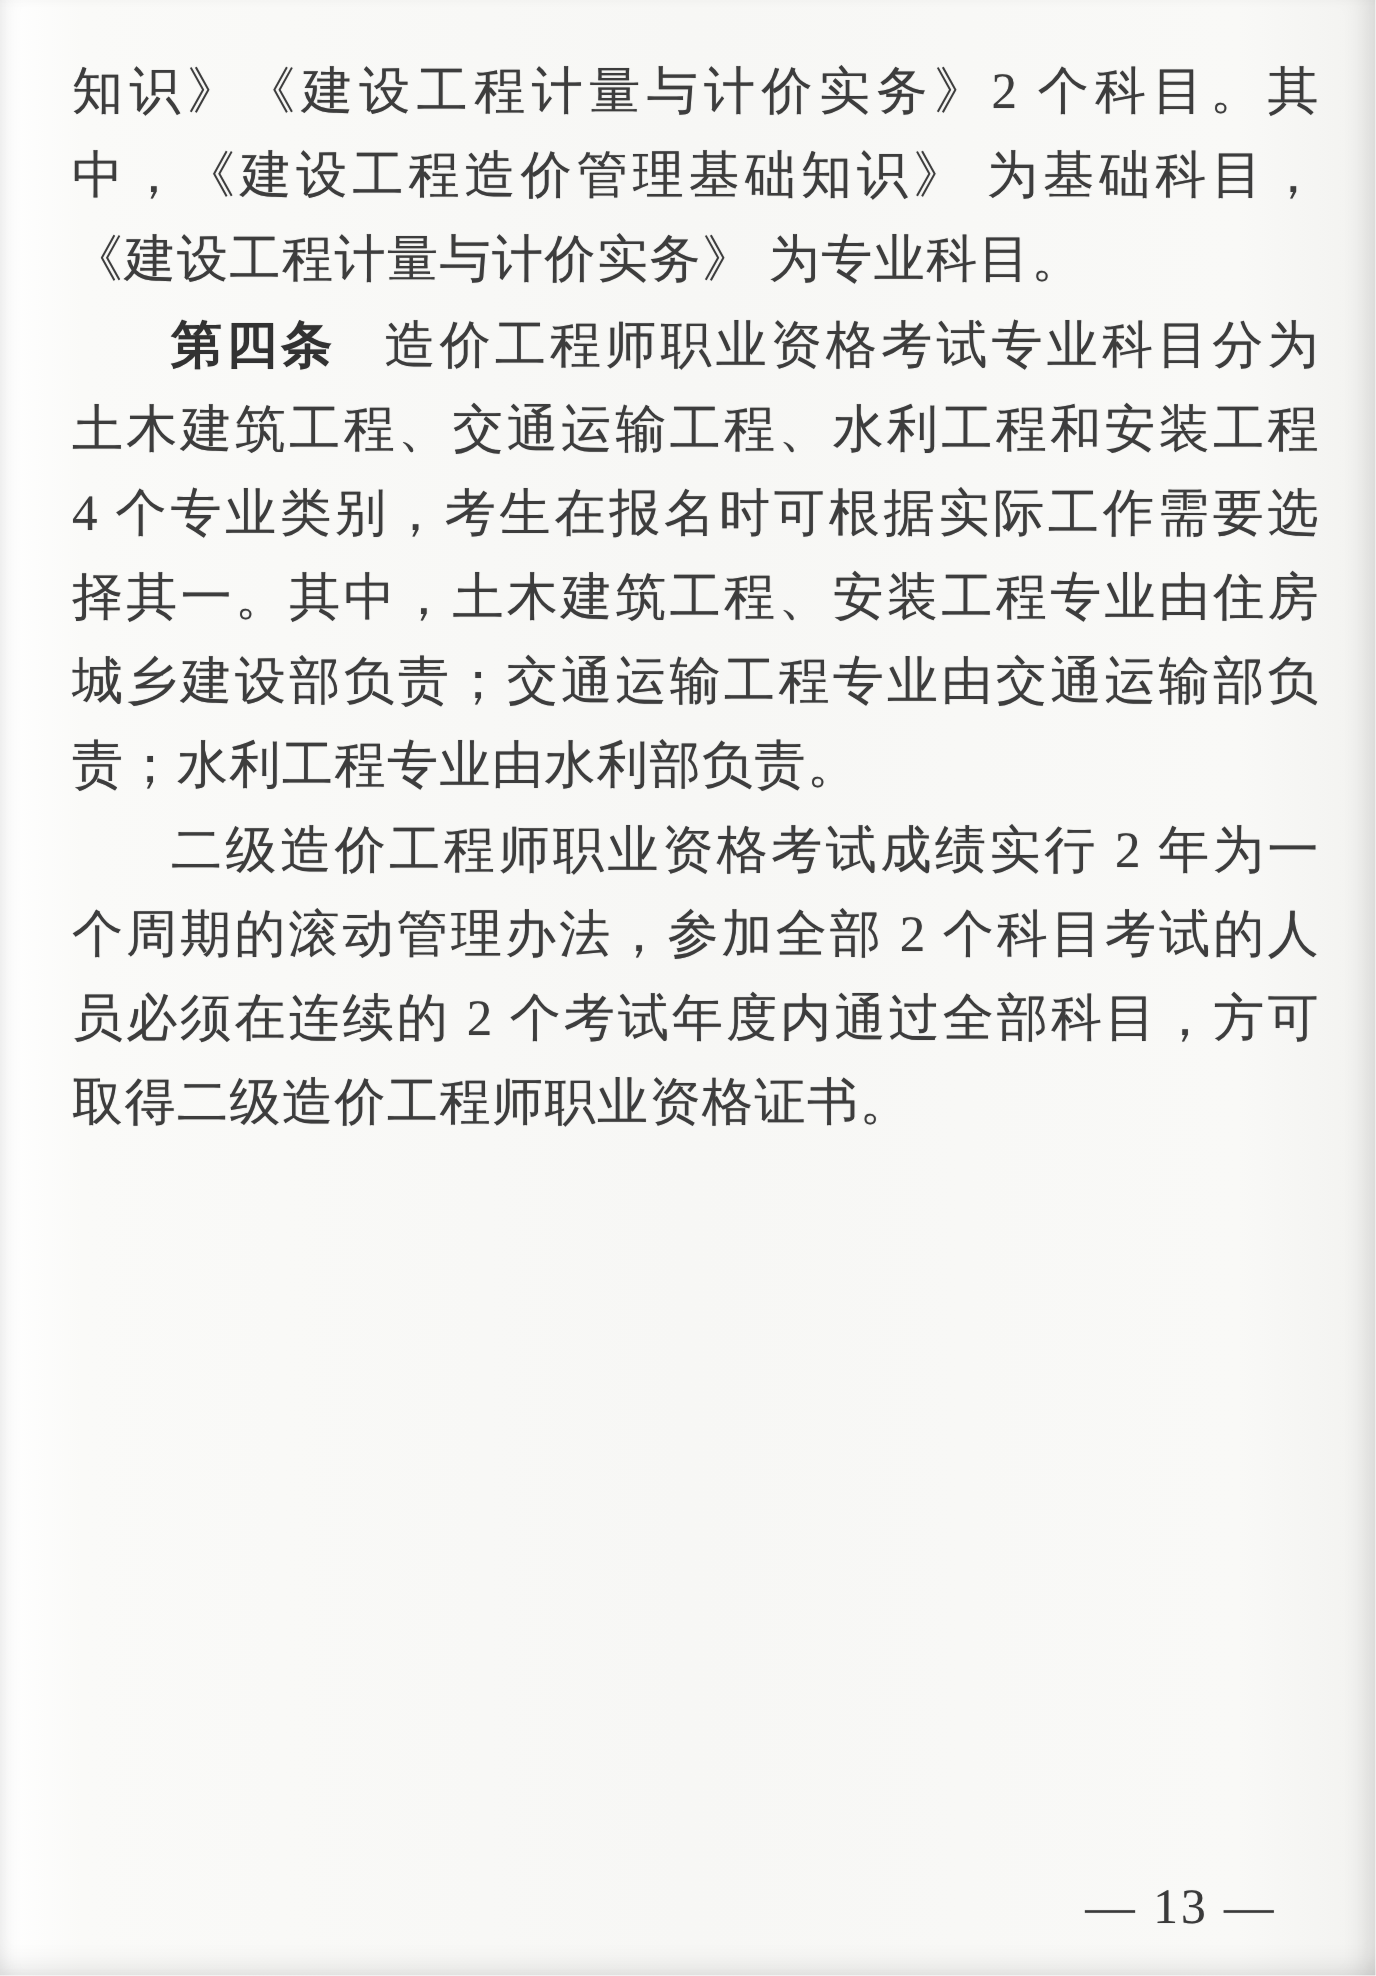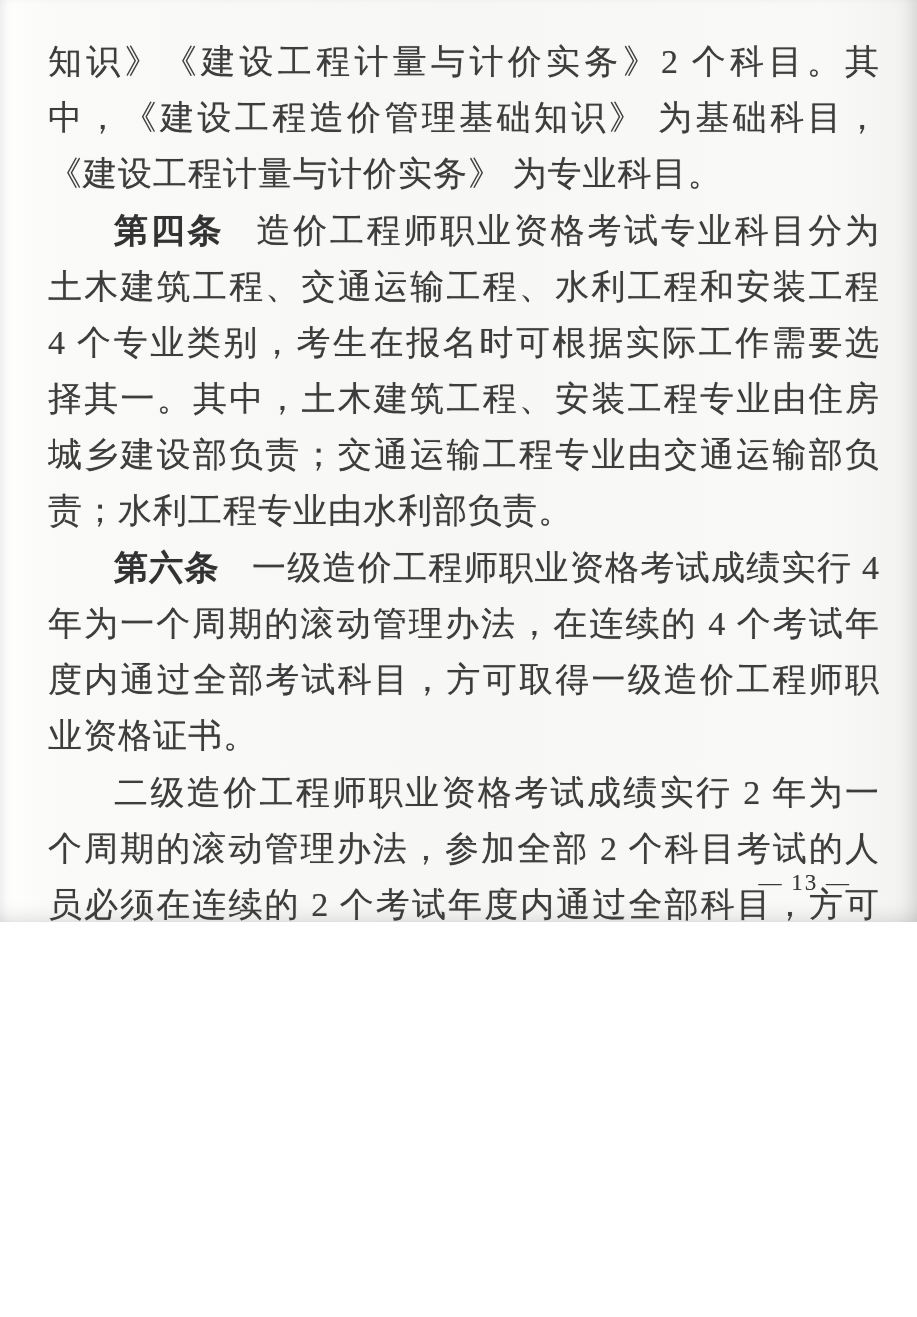--- a/index.html
+++ b/index.html
@@ -3,21 +3,21 @@
 <meta charset="utf-8">
 <style>
   html, body {
     margin: 0;
     padding: 0;
     background: #ffffff;
   }
   .page {
     position: relative;
     width: 917px;
-    height: 922px;
+    height: 1317px;
     margin: 0;
     overflow: hidden;
     background: linear-gradient(90deg, #ffffff 0%, #fafaf8 6%, #f7f7f5 50%, #f9f9f7 90%, #f2f2f0 100%);
     box-shadow:
       inset 10px 0 14px -9px rgba(0,0,0,0.10),
       inset -16px 0 18px -11px rgba(0,0,0,0.12),
       inset 0 -16px 18px -11px rgba(0,0,0,0.10);
     font-family: "Liberation Serif", "DejaVu Serif", serif;
     color: #3d3d3d;
   }
@@ -43,39 +43,38 @@
     font-weight: 700;
     color: #323232;
   }
   .para-lead:not(:empty) {
     margin-right: 32px;
   }
   .footer {
     position: absolute;
     right: 66px;
     bottom: 26px;
-    font-size: 23px;
+    font-size: 33px;
     letter-spacing: 2px;
     color: #3a3a3a;
     text-shadow: 0 0 0.6px rgba(70,70,70,0.5);
   }
 </style>
 </head>
 <body>
 
 <div class="page">
   <div class="content">
 
     <p class="para"><span class="para-lead"></span><span>知识》《建设工程计量与计价实务》2 个科目。其中，《建设工程造价管理基础知识》 为基础科目，《建设工程计量与计价实务》 为专业科目。</span></p>
 
     <p class="para indent"><span class="para-lead">第四条</span><span>造价工程师职业资格考试专业科目分为土木建筑工程、交通运输工程、水利工程和安装工程 4 个专业类别，考生在报名时可根据实际工作需要选择其一。其中，土木建筑工程、安装工程专业由住房城乡建设部负责；交通运输工程专业由交通运输部负责；水利工程专业由水利部负责。</span></p>
 
 
 
-    <p class="para indent"><span class="para-lead">第六条</span><span>一级造价工程师职业资格考试成绩实行 4 年为一个周期的滚动管理办法，在连续的 4 个考试年度内通过全部考试科目，方可取得一级造价工程师职业资格证书。</span></p>
 
     <p class="para indent"><span class="para-lead"></span><span>二级造价工程师职业资格考试成绩实行 2 年为一个周期的滚动管理办法，参加全部 2 个科目考试的人员必须在连续的 2 个考试年度内通过全部科目，方可取得二级造价工程师职业资格证书。</span></p>
 
   </div>
 
   <div class="footer">
     <span>— 13 —</span>
   </div>
 </div>
 

